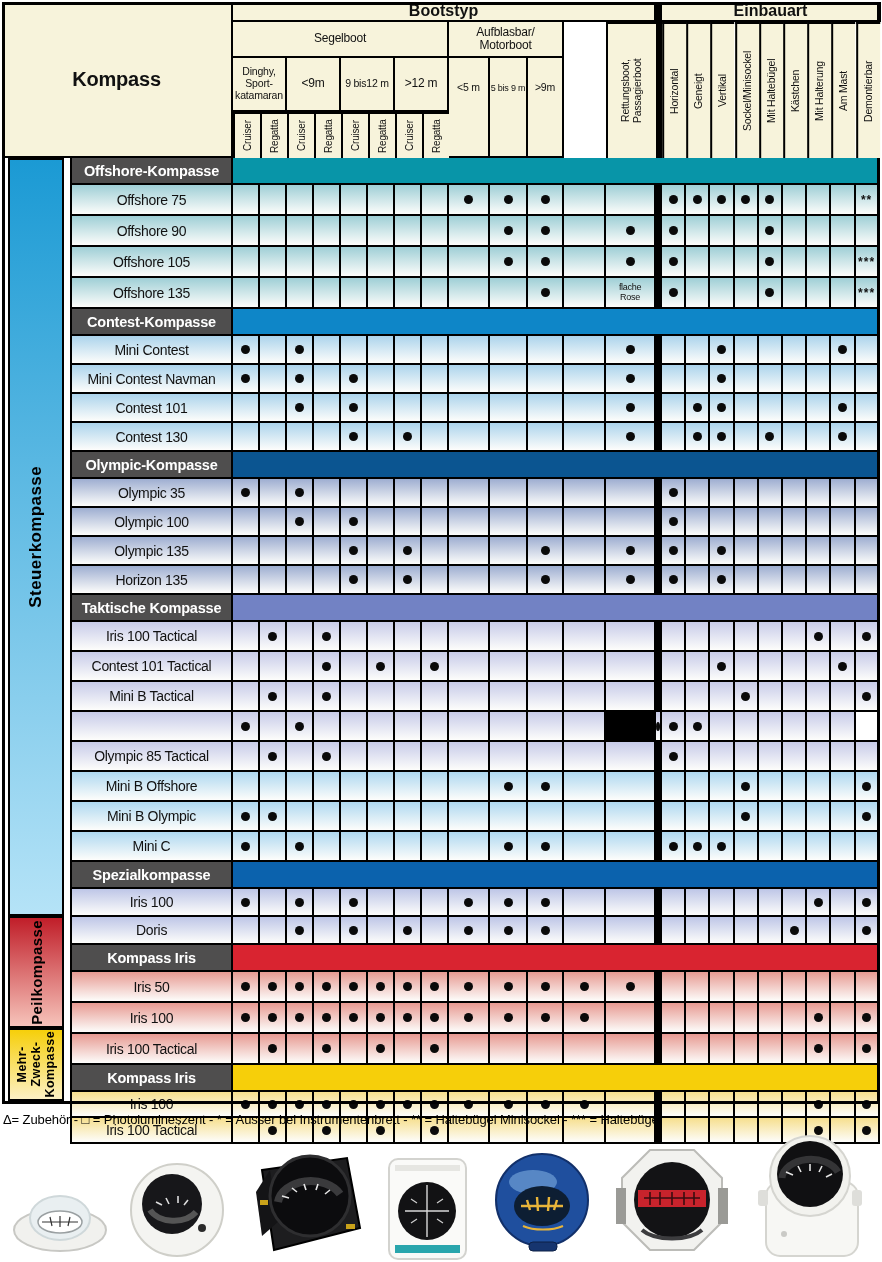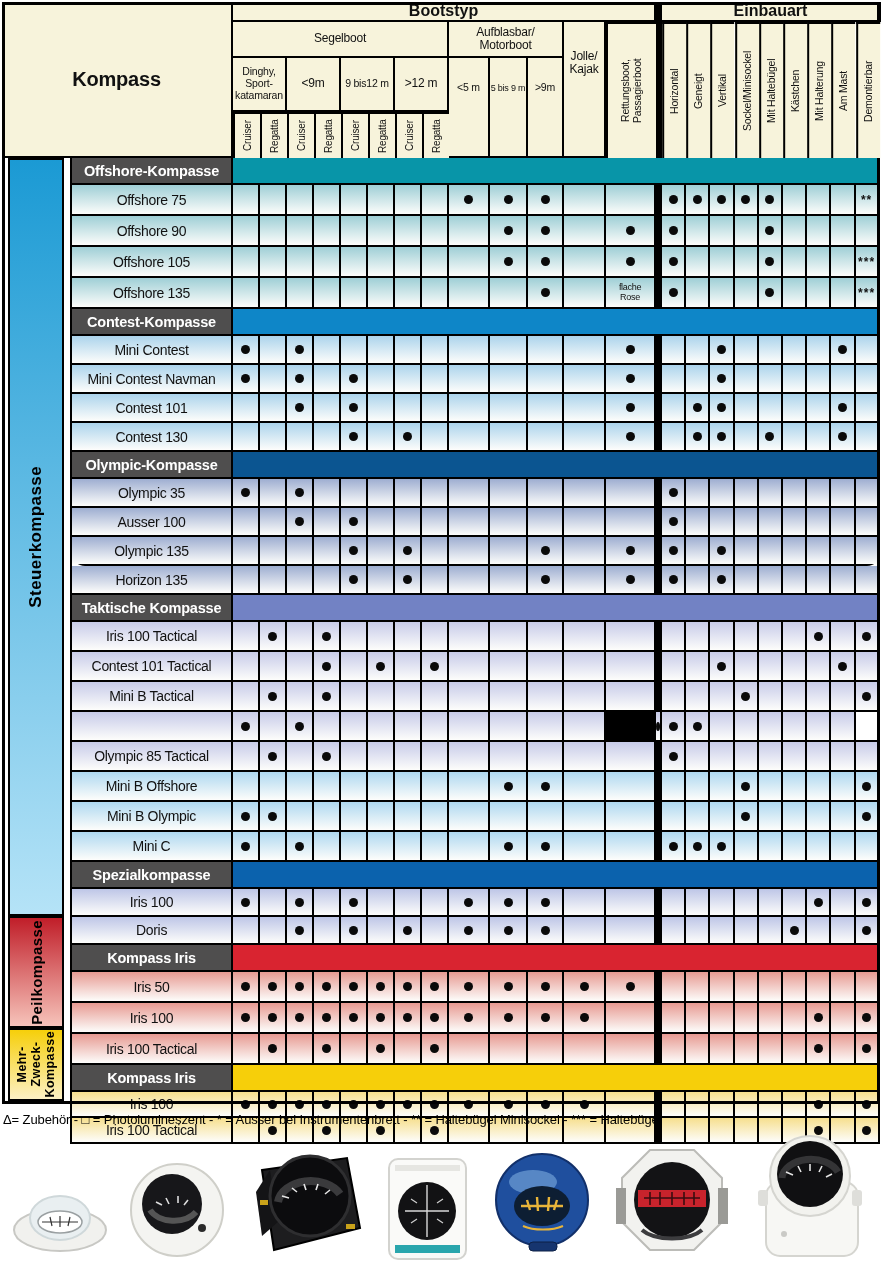--- a/index.html
+++ b/index.html
@@ -42,22 +42,20 @@
 
   <div class="hcell title" style="left:233px;top:2px;width:423px;height:20px;">Bootstyp</div>
 
   <div class="hcell" style="left:2px;top:2px;width:231px;height:156px;font-weight:bold;font-size:20px;">Kompass</div>
   <div class="septop" style="left:656px;top:2px;width:6px;height:156px;"></div>
   <div class="hcell title" style="left:662px;top:2px;width:219px;height:20px;">Einbauart</div>
 
   <div class="hcell sub" style="left:233px;top:22px;width:216px;height:36px;">Segelboot</div>
   <div class="hcell sub" style="left:449px;top:22px;width:115px;height:36px;">Aufblasbar/
 Motorboot</div>
-  <div class="hcell sub" style="left:564px;top:22px;width:42px;height:136px;padding-bottom:52px;">Jolle/
-Kajak</div>
   <div class="hcell sub2 vtext" style="left:606px;top:22px;width:50px;height:136px;">Rettungsboot,
 Passagierboot</div>
 
   <div class="hcell sub2" style="left:233px;top:58px;width:54px;height:54px;">Dinghy,
 Sport-
 katamaran</div>
   <div class="hcell sub" style="left:287px;top:58px;width:54px;height:54px;">&lt;9m</div>
   <div class="hcell sub2" style="left:341px;top:58px;width:54px;height:54px;">9 bis12 m</div>
   <div class="hcell sub" style="left:395px;top:58px;width:54px;height:54px;">&gt;12 m</div>
 
@@ -409,52 +407,52 @@
         <div class="" style="background: linear-gradient(rgb(158, 174, 209), rgb(253, 253, 251));"></div>
         <div class="" style="background: linear-gradient(rgb(158, 174, 209), rgb(253, 253, 251));"></div>
         <div class="" style="background: linear-gradient(rgb(158, 174, 209), rgb(253, 253, 251));"></div>
         <div class="" style="background: linear-gradient(rgb(158, 174, 209), rgb(253, 253, 251));"></div>
         <div class="" style="background: linear-gradient(rgb(158, 174, 209), rgb(253, 253, 251));"></div>
         <div class="" style="background: linear-gradient(rgb(158, 174, 209), rgb(253, 253, 251));"></div>
         <div class="" style="background: linear-gradient(rgb(158, 174, 209), rgb(253, 253, 251));"></div>
         <div class="" style="background: linear-gradient(rgb(158, 174, 209), rgb(253, 253, 251));"></div>
       </div>
       <div class="row" style="height: 27px;">
-        <div class="rowname" style="background: linear-gradient(rgb(158, 174, 209), rgb(253, 253, 251));">Ausser 100</div>
-        <div class="" style="background: linear-gradient(rgb(158, 174, 209), rgb(253, 253, 251));"></div>
-        <div class="" style="background: linear-gradient(rgb(158, 174, 209), rgb(253, 253, 251));"></div>
-        <div class="" style="background: linear-gradient(rgb(158, 174, 209), rgb(253, 253, 251));">
-          <div class="dot"></div>
-        </div>
-        <div class="" style="background: linear-gradient(rgb(158, 174, 209), rgb(253, 253, 251));"></div>
-        <div class="" style="background: linear-gradient(rgb(158, 174, 209), rgb(253, 253, 251));">
-          <div class="dot"></div>
-        </div>
-        <div class="" style="background: linear-gradient(rgb(158, 174, 209), rgb(253, 253, 251));"></div>
-        <div class="" style="background: linear-gradient(rgb(158, 174, 209), rgb(253, 253, 251));"></div>
-        <div class="" style="background: linear-gradient(rgb(158, 174, 209), rgb(253, 253, 251));"></div>
-        <div class="" style="background: linear-gradient(rgb(158, 174, 209), rgb(253, 253, 251));"></div>
-        <div class="" style="background: linear-gradient(rgb(158, 174, 209), rgb(253, 253, 251));"></div>
-        <div class="" style="background: linear-gradient(rgb(158, 174, 209), rgb(253, 253, 251));"></div>
-        <div class="" style="background: linear-gradient(rgb(158, 174, 209), rgb(253, 253, 251));"></div>
-        <div class="" style="background: linear-gradient(rgb(158, 174, 209), rgb(253, 253, 251));"></div>
-        <div class="sepcell"></div>
-        <div class="" style="background: linear-gradient(rgb(158, 174, 209), rgb(253, 253, 251));">
-          <div class="dot"></div>
-        </div>
-        <div class="" style="background: linear-gradient(rgb(158, 174, 209), rgb(253, 253, 251));"></div>
-        <div class="" style="background: linear-gradient(rgb(158, 174, 209), rgb(253, 253, 251));"></div>
-        <div class="" style="background: linear-gradient(rgb(158, 174, 209), rgb(253, 253, 251));"></div>
-        <div class="" style="background: linear-gradient(rgb(158, 174, 209), rgb(253, 253, 251));"></div>
-        <div class="" style="background: linear-gradient(rgb(158, 174, 209), rgb(253, 253, 251));"></div>
-        <div class="" style="background: linear-gradient(rgb(158, 174, 209), rgb(253, 253, 251));"></div>
-        <div class="" style="background: linear-gradient(rgb(158, 174, 209), rgb(253, 253, 251));"></div>
-        <div class="" style="background: linear-gradient(rgb(158, 174, 209), rgb(253, 253, 251));"></div>
-      </div>
-      <div class="row" style="height: 27px; border-radius: 13px;">
+        <div class="rowname" style="background: linear-gradient(rgb(158, 174, 209), rgb(253, 253, 251));">Olympic 100</div>
+        <div class="" style="background: linear-gradient(rgb(158, 174, 209), rgb(253, 253, 251));"></div>
+        <div class="" style="background: linear-gradient(rgb(158, 174, 209), rgb(253, 253, 251));"></div>
+        <div class="" style="background: linear-gradient(rgb(158, 174, 209), rgb(253, 253, 251));">
+          <div class="dot"></div>
+        </div>
+        <div class="" style="background: linear-gradient(rgb(158, 174, 209), rgb(253, 253, 251));"></div>
+        <div class="" style="background: linear-gradient(rgb(158, 174, 209), rgb(253, 253, 251));">
+          <div class="dot"></div>
+        </div>
+        <div class="" style="background: linear-gradient(rgb(158, 174, 209), rgb(253, 253, 251));"></div>
+        <div class="" style="background: linear-gradient(rgb(158, 174, 209), rgb(253, 253, 251));"></div>
+        <div class="" style="background: linear-gradient(rgb(158, 174, 209), rgb(253, 253, 251));"></div>
+        <div class="" style="background: linear-gradient(rgb(158, 174, 209), rgb(253, 253, 251));"></div>
+        <div class="" style="background: linear-gradient(rgb(158, 174, 209), rgb(253, 253, 251));"></div>
+        <div class="" style="background: linear-gradient(rgb(158, 174, 209), rgb(253, 253, 251));"></div>
+        <div class="" style="background: linear-gradient(rgb(158, 174, 209), rgb(253, 253, 251));"></div>
+        <div class="" style="background: linear-gradient(rgb(158, 174, 209), rgb(253, 253, 251));"></div>
+        <div class="sepcell"></div>
+        <div class="" style="background: linear-gradient(rgb(158, 174, 209), rgb(253, 253, 251));">
+          <div class="dot"></div>
+        </div>
+        <div class="" style="background: linear-gradient(rgb(158, 174, 209), rgb(253, 253, 251));"></div>
+        <div class="" style="background: linear-gradient(rgb(158, 174, 209), rgb(253, 253, 251));"></div>
+        <div class="" style="background: linear-gradient(rgb(158, 174, 209), rgb(253, 253, 251));"></div>
+        <div class="" style="background: linear-gradient(rgb(158, 174, 209), rgb(253, 253, 251));"></div>
+        <div class="" style="background: linear-gradient(rgb(158, 174, 209), rgb(253, 253, 251));"></div>
+        <div class="" style="background: linear-gradient(rgb(158, 174, 209), rgb(253, 253, 251));"></div>
+        <div class="" style="background: linear-gradient(rgb(158, 174, 209), rgb(253, 253, 251));"></div>
+        <div class="" style="background: linear-gradient(rgb(158, 174, 209), rgb(253, 253, 251));"></div>
+      </div>
+      <div class="row" style="height: 27px;">
         <div class="rowname" style="background: linear-gradient(rgb(158, 174, 209), rgb(253, 253, 251));">Olympic 135</div>
         <div class="" style="background: linear-gradient(rgb(158, 174, 209), rgb(253, 253, 251));"></div>
         <div class="" style="background: linear-gradient(rgb(158, 174, 209), rgb(253, 253, 251));"></div>
         <div class="" style="background: linear-gradient(rgb(158, 174, 209), rgb(253, 253, 251));"></div>
         <div class="" style="background: linear-gradient(rgb(158, 174, 209), rgb(253, 253, 251));"></div>
         <div class="" style="background: linear-gradient(rgb(158, 174, 209), rgb(253, 253, 251));">
           <div class="dot"></div>
         </div>
         <div class="" style="background: linear-gradient(rgb(158, 174, 209), rgb(253, 253, 251));"></div>
         <div class="" style="background: linear-gradient(rgb(158, 174, 209), rgb(253, 253, 251));">

